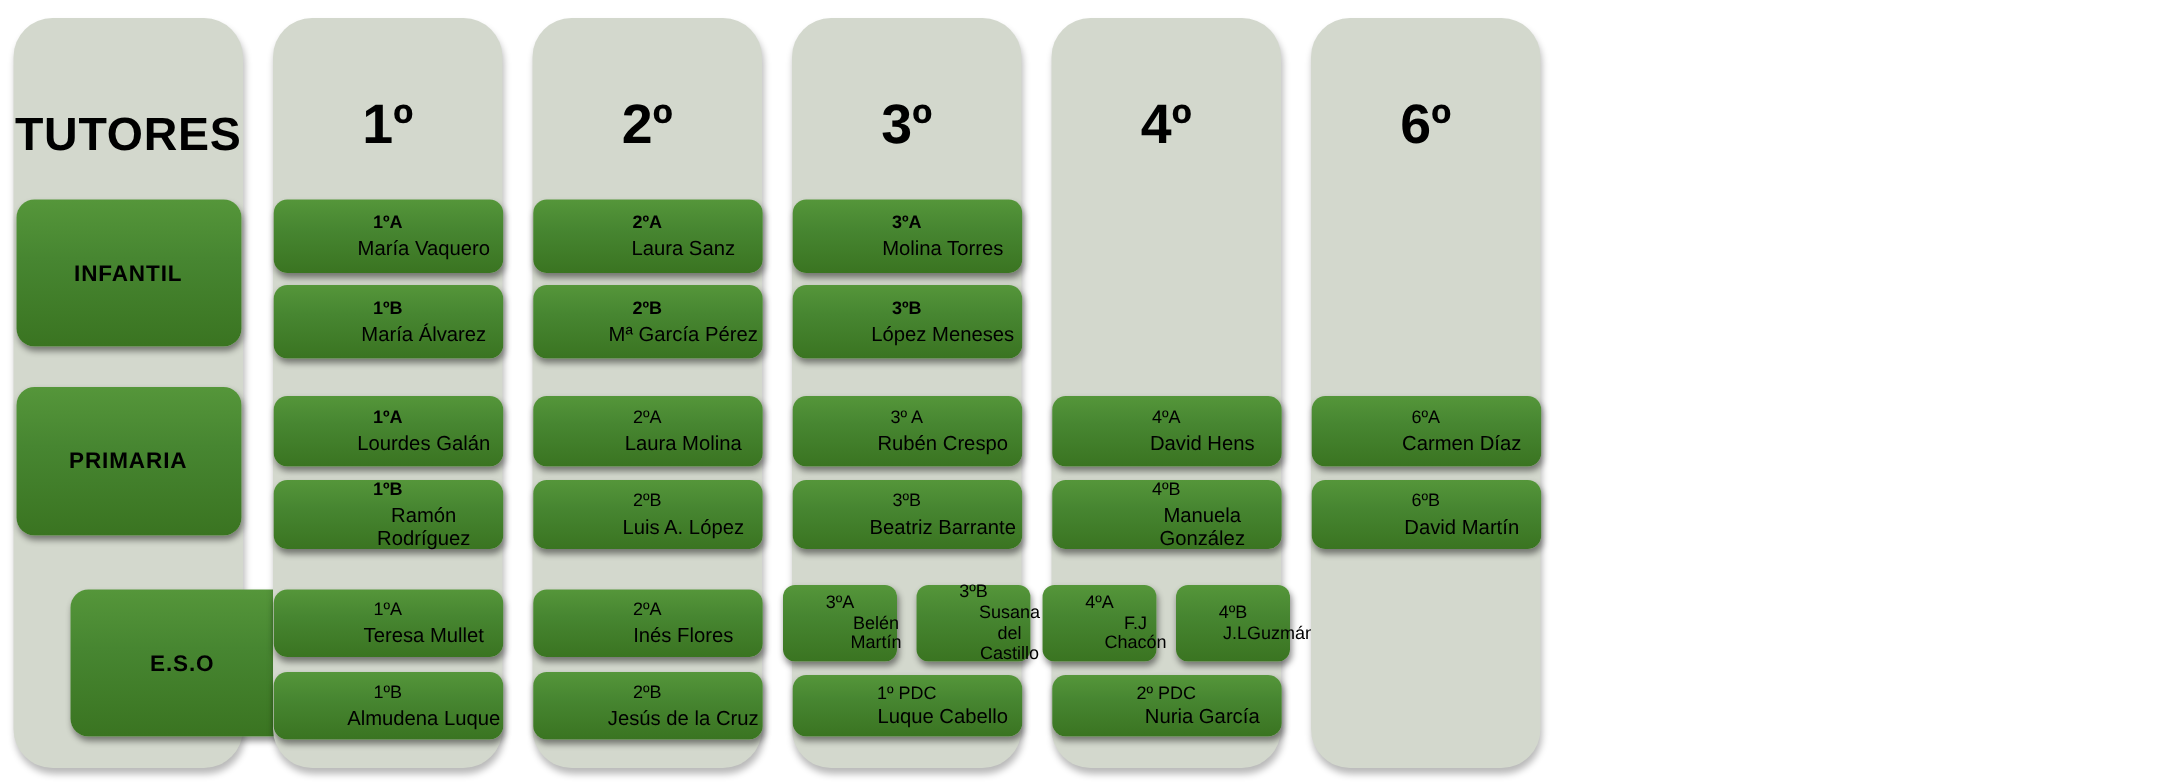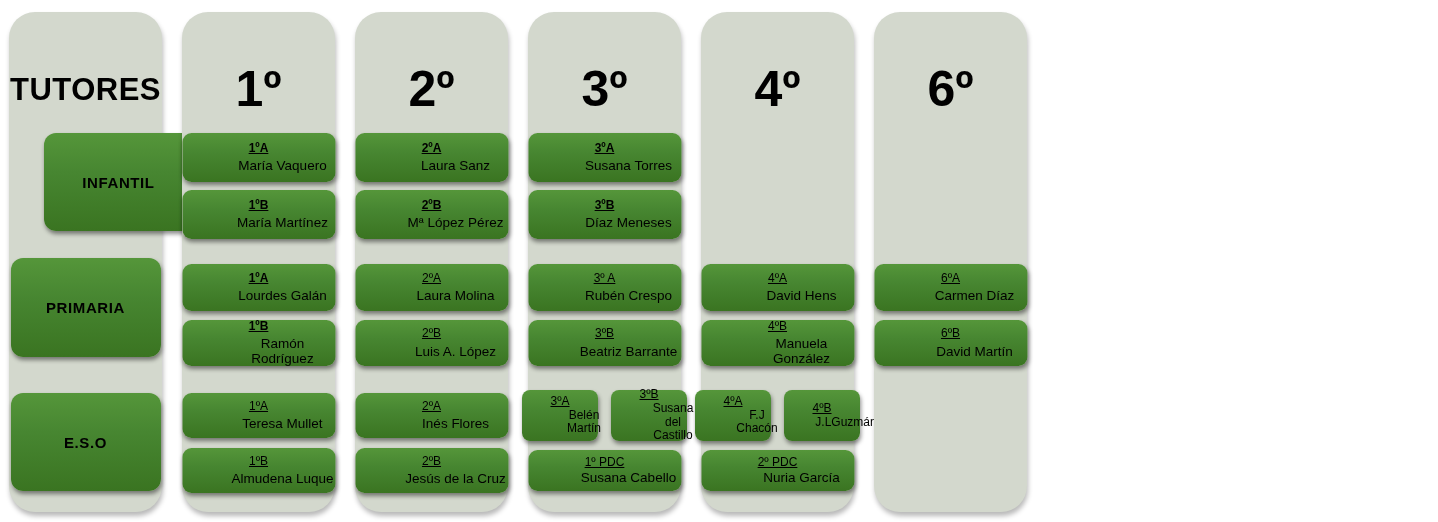--- a/index.html
+++ b/index.html
@@ -28,59 +28,59 @@
     position:relative;
     width:153px;height:500px;
     background:var(--panel-bg);
     border-radius:26px;
     box-shadow:1px 4px 5px rgba(0,0,0,0.28);
     flex:0 0 auto;
   }
   .panel-title{
     position:absolute;top:52px;left:0;right:0;
     text-align:center;
-    font-size:50px;font-weight:bold;line-height:1;
+    font-size:37px;font-weight:bold;line-height:1;
   }
   .panel.tutores .panel-title{
     font-size:31px;top:62px;letter-spacing:0.5px;
   }
   .gbox{
     position:absolute;left:50%;transform:translateX(-50%);
     background:linear-gradient(to bottom, var(--box-green-top) 0%, var(--box-green-mid) 40%, var(--box-green-bottom) 100%);
     border-radius:9px;
     box-shadow:1px 3px 4px rgba(0,0,0,0.45);
     display:flex;flex-direction:column;align-items:center;justify-content:center;
     text-align:center;gap:3px;
     width:153px;
   }
   .big{
     width:150px;border-radius:12px;
     font-weight:bold;font-size:15px;letter-spacing:0.6px;
   }
-  .r-big1{top:121px;height:98px;margin-left:33px;}
+  .r-big1{top:121px;height:98px;}
   .r-big2{top:246px;height:99px;}
-  .r-big3{top:381px;height:98px;}
+  .r-big3{top:381px;height:98px;margin-left:36px;}
   .r-inf1{top:121px;height:49px;}
   .r-inf2{top:178px;height:49px;}
   .r-pri1{top:252px;height:47px;}
   .r-pri2{top:308px;height:46px;}
   .r-eso1{top:381px;height:45px;}
   .r-eso2{top:436px;height:45px;}
   .r-pdc{top:438px;height:41px;gap:1px;}
   .pair-row{
     position:absolute;top:378px;left:0;right:0;
     display:flex;justify-content:center;gap:13px;
   }
   .pair{
     position:static;left:auto;transform:none;
     width:76px;height:51px;
     border-radius:8px;gap:0;
     padding:2px 3px;
   }
-  .cls{font-size:12px;line-height:1.15;text-decoration:underline;}
+  .cls{font-size:12px;line-height:1.15;}
   .cls.bold{font-weight:bold;}
   .tname{font-size:13.5px;line-height:1.12;margin-left:48px;}
   .pair .cls{font-size:12px;}
   .pair .tname{font-size:12px;}
   .u{}
 </style>
 </head>
 <body>
 
 <div class="board">
@@ -99,21 +99,21 @@
   </div>
 
   <div class="panel">
     <div class="panel-title">1º</div>
     <div class="gbox r-inf1">
       <span class="cls bold">1ºA</span>
       <span class="tname">María Vaquero</span>
     </div>
     <div class="gbox r-inf2">
       <span class="cls bold">1ºB</span>
-      <span class="tname">María Martínez</span>
+      <span class="tname">María Álvarez</span>
     </div>
     <div class="gbox r-pri1">
       <span class="cls bold">1ºA</span>
       <span class="tname">Lourdes Galán</span>
     </div>
     <div class="gbox r-pri2">
       <span class="cls bold">1ºB</span>
       <span class="tname">Ramón Rodríguez</span>
     </div>
     <div class="gbox r-eso1">
@@ -127,21 +127,21 @@
   </div>
 
   <div class="panel">
     <div class="panel-title">2º</div>
     <div class="gbox r-inf1">
       <span class="cls bold">2ºA</span>
       <span class="tname">Laura Sanz</span>
     </div>
     <div class="gbox r-inf2">
       <span class="cls bold">2ºB</span>
-      <span class="tname">Mª López Pérez</span>
+      <span class="tname">Mª García Pérez</span>
     </div>
     <div class="gbox r-pri1">
       <span class="cls">2ºA</span>
       <span class="tname">Laura Molina</span>
     </div>
     <div class="gbox r-pri2">
       <span class="cls">2ºB</span>
       <span class="tname">Luis A. López</span>
     </div>
     <div class="gbox r-eso1">
@@ -151,25 +151,25 @@
     <div class="gbox r-eso2">
       <span class="cls">2ºB</span>
       <span class="tname">Jesús de la Cruz</span>
     </div>
   </div>
 
   <div class="panel">
     <div class="panel-title">3º</div>
     <div class="gbox r-inf1">
       <span class="cls bold">3ºA</span>
-      <span class="tname">Susana Torres</span>
+      <span class="tname">Molina Torres</span>
     </div>
     <div class="gbox r-inf2">
       <span class="cls bold">3ºB</span>
-      <span class="tname">Díaz Meneses</span>
+      <span class="tname">López Meneses</span>
     </div>
     <div class="gbox r-pri1">
       <span class="cls">3º A</span>
       <span class="tname">Rubén Crespo</span>
     </div>
     <div class="gbox r-pri2">
       <span class="cls">3ºB</span>
       <span class="tname">Beatriz Barrante</span>
     </div>
     <div class="pair-row">
@@ -177,21 +177,21 @@
         <span class="cls">3ºA</span>
         <span class="tname">Belén Martín</span>
       </div>
       <div class="gbox pair">
         <span class="cls">3ºB</span>
         <span class="tname">Susana del Castillo</span>
       </div>
     </div>
     <div class="gbox r-pdc">
       <span class="cls">1º PDC</span>
-      <span class="tname">Susana Cabello</span>
+      <span class="tname">Luque Cabello</span>
     </div>
   </div>
 
   <div class="panel">
     <div class="panel-title">4º</div>
     <div class="gbox r-pri1">
       <span class="cls">4ºA</span>
       <span class="tname">David Hens</span>
     </div>
     <div class="gbox r-pri2">

